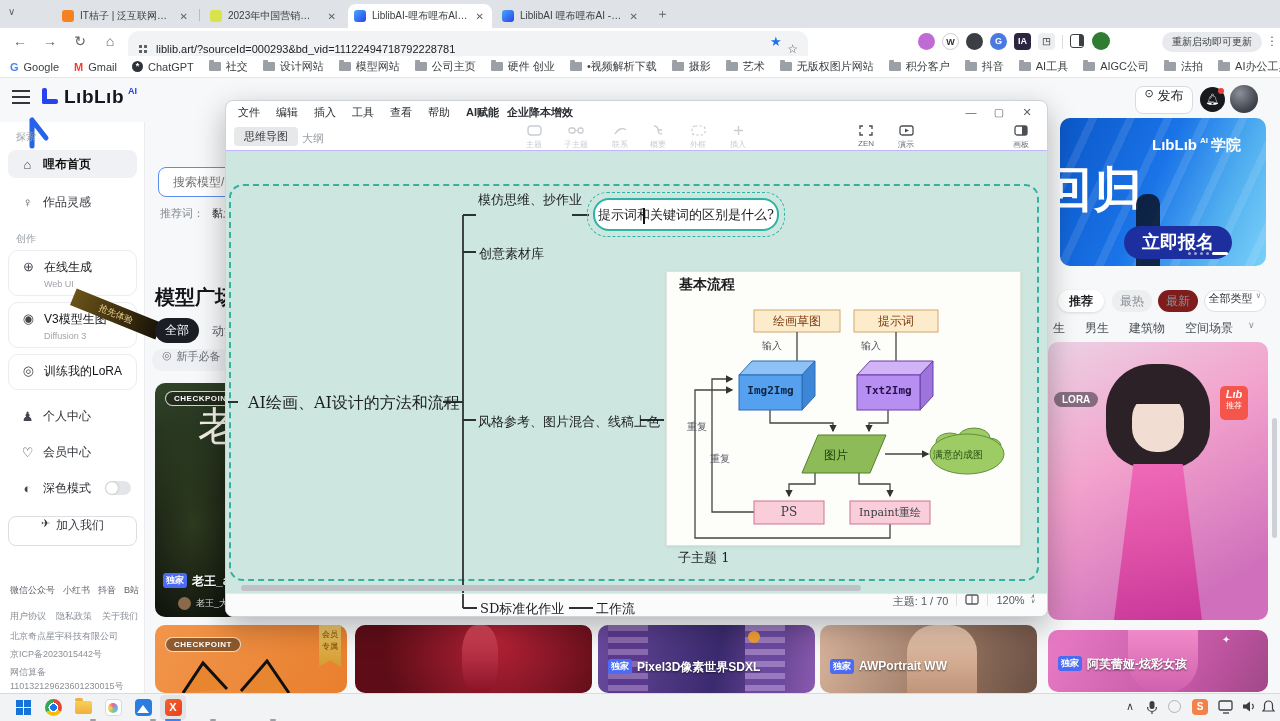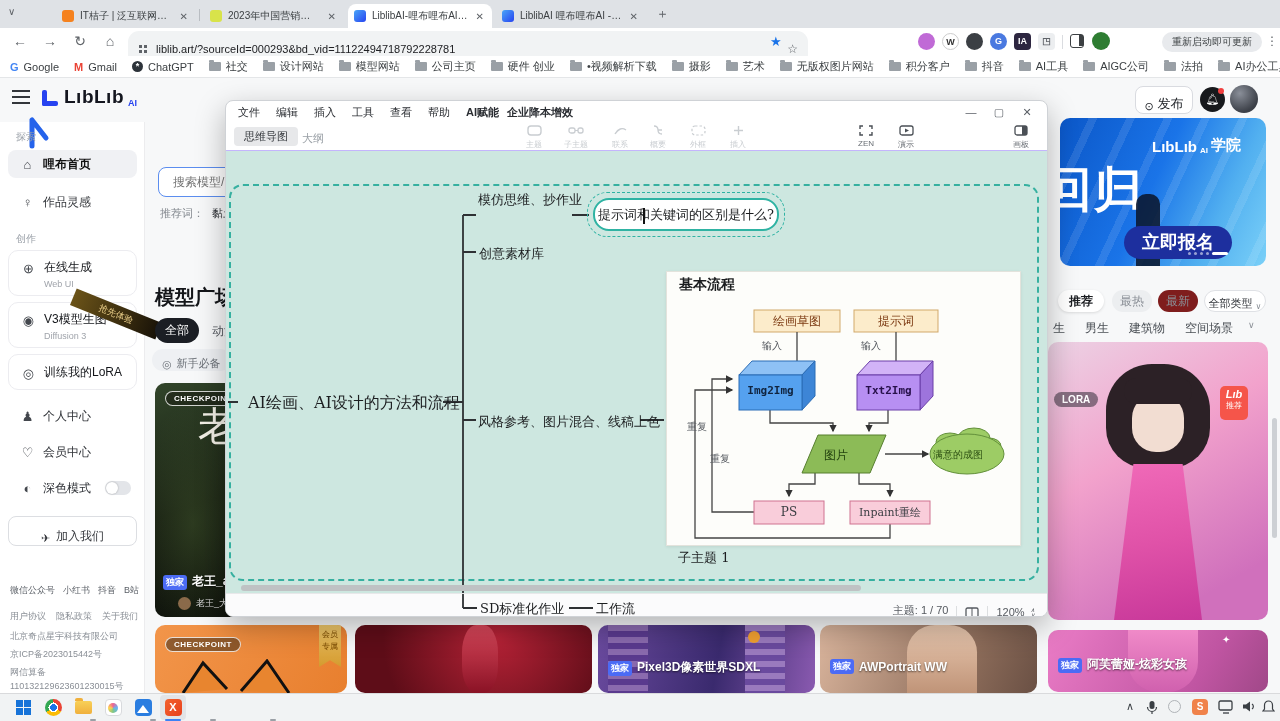--- a/index.html
+++ b/index.html
@@ -1,20 +1,20 @@
 <!DOCTYPE html>
 <html><head>
 <meta charset="utf-8">
 <style>
 *{margin:0;padding:0;box-sizing:border-box}
 html,body{background:#888}
 #screen{position:relative;width:1280px;height:721px;overflow:hidden;background:#f6f7f8;
   font-family:"Liberation Sans",sans-serif;color:#222;font-size:12px}
 .abs{position:absolute}
-.flex{display:flex;align-items:flex-end}
+.flex{display:flex;align-items:flex-start}
 .ell{white-space:nowrap;overflow:hidden;text-overflow:ellipsis}
 
 
 #tabstrip{position:absolute;left:0;top:0;width:1280px;height:28px;background:#dfe2e6}
 .tab{position:absolute;top:4px;height:24px;display:flex;align-items:center;padding:0 6px;gap:6px;width:140px}
 .tab .fav{width:12px;height:12px;border-radius:3px;flex:0 0 12px}
 .tab .tlabel{font-size:10px;color:#3c4043;flex:1}
 .tab .tclose{font-size:10px;color:#5f6368;padding:0 2px}
 .tab.active{background:#fff;border-radius:8px 8px 0 0}
 .tabdiv{position:absolute;top:9px;width:1px;height:12px;background:#b9bdc2}

